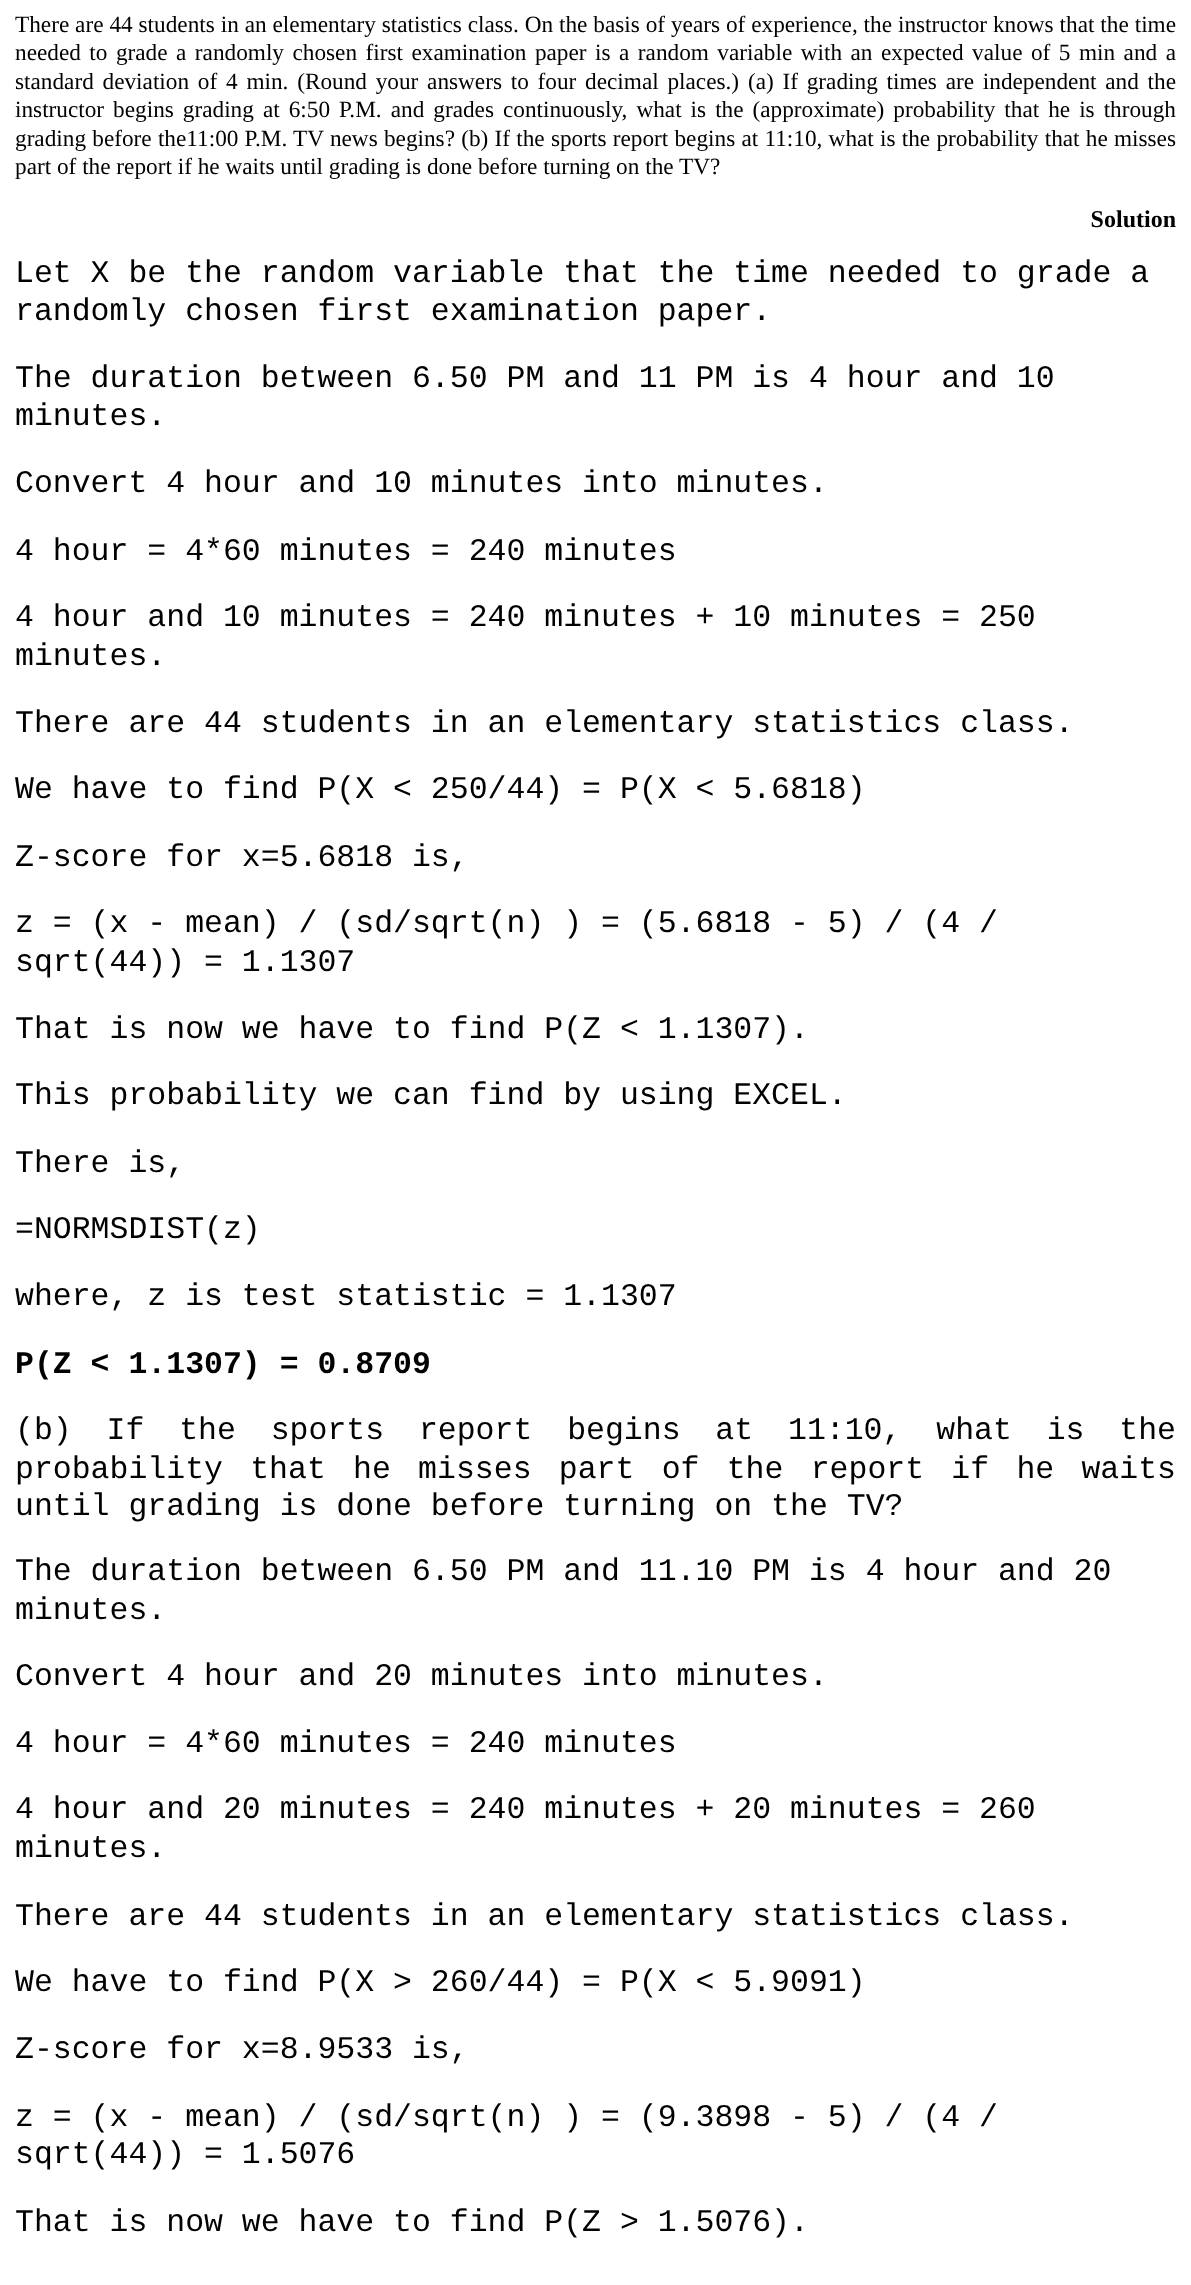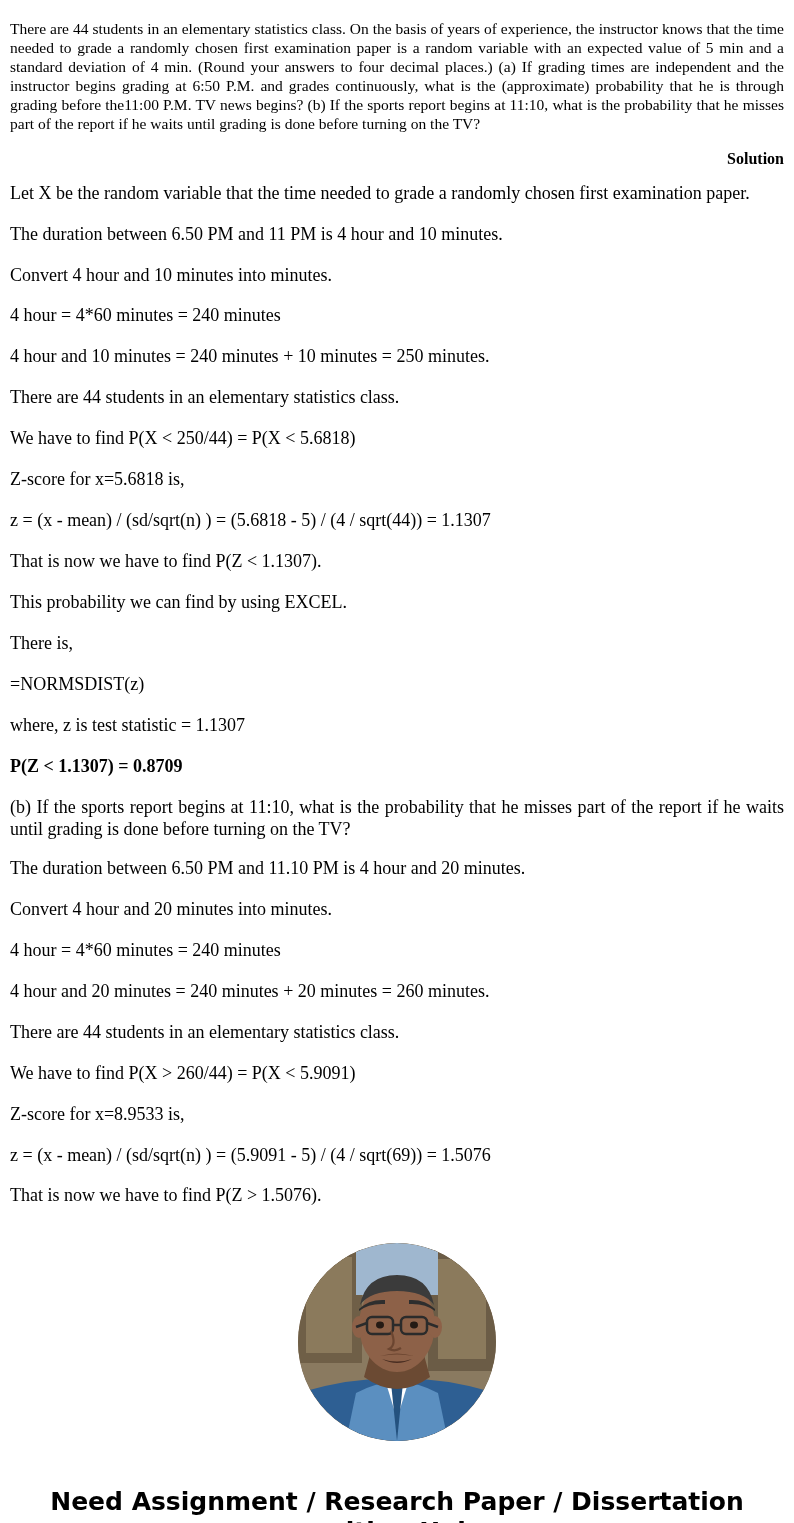--- a/index.html
+++ b/index.html
@@ -16,33 +16,34 @@
     width: 794px;
     min-height: 1523px;
     box-sizing: border-box;
     padding: 8px 10px 0 10px;
     position: relative;
   }
   .question {
     font-size: 15.5px;
     line-height: 1.22;
     text-align: justify;
-    margin: 12px 0 14px 0;
+    margin: 0 0 14px 0;
   }
   h2.solution-heading {
     font-size: 16px;
     font-weight: bold;
     margin: 16px 0 14px 0;
     line-height: 1.2;
     text-align: right;
   }
   p.line {
-    font-size: 18px;
+    font-size: 21px;
     line-height: 1.22;
     margin: 0 0 19px 0;
+    font-family: Liberation Mono, monospace;
   }
   p.line.para {
     text-align: justify;
     margin-bottom: 17px;
   }
   p.line.bold {
     font-weight: bold;
   }
   .avatar-wrap {
     margin-top: 36px;
@@ -102,21 +103,21 @@
       <p class="line">where, z is test statistic = 1.1307</p>
       <p class="line bold">P(Z &lt; 1.1307) = 0.8709</p>
       <p class="line para">(b) If the sports report begins at 11:10, what is the probability that he misses part of the report if he waits until grading is done before turning on the TV?</p>
       <p class="line">The duration between 6.50 PM and 11.10 PM is 4 hour and 20 minutes.</p>
       <p class="line">Convert 4 hour and 20 minutes into minutes.</p>
       <p class="line">4 hour = 4*60 minutes = 240 minutes</p>
       <p class="line">4 hour and 20 minutes = 240 minutes + 20 minutes = 260 minutes.</p>
       <p class="line">There are 44 students in an elementary statistics class.</p>
       <p class="line">We have to find P(X &gt; 260/44) = P(X &lt; 5.9091)</p>
       <p class="line">Z-score for x=8.9533 is,</p>
-      <p class="line">z = (x - mean) / (sd/sqrt(n) ) = (5.9091 - 5) / (4 / sqrt(69)) = 1.5076</p>
+      <p class="line">z = (x - mean) / (sd/sqrt(n) ) = (9.3898 - 5) / (4 / sqrt(44)) = 1.5076</p>
       <p class="line">That is now we have to find P(Z &gt; 1.5076).</p>
     </div>
 
   <div class="avatar-wrap">
     <div class="avatar">
       <svg viewBox="0 0 198 198" xmlns="http://www.w3.org/2000/svg" aria-hidden="true">
         <defs>
           <clipPath id="circ">
               <circle cx="99" cy="99" r="99"></circle>
             </clipPath>

